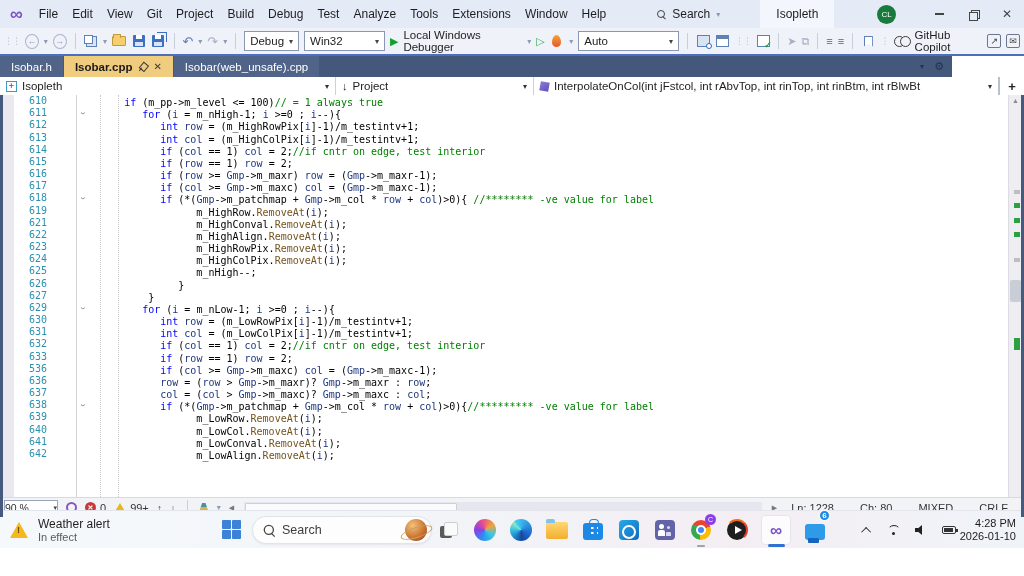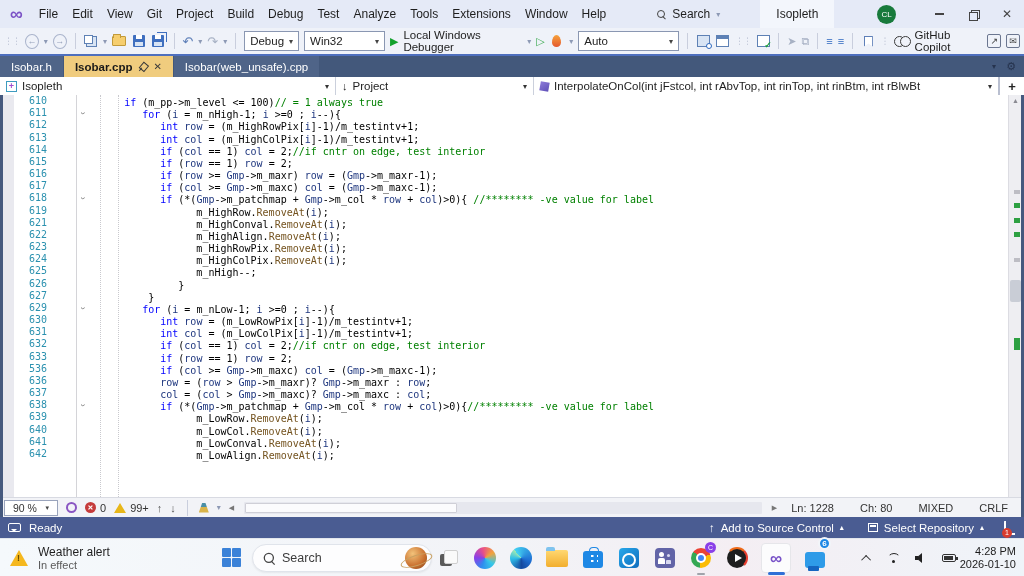--- a/index.html
+++ b/index.html
@@ -58,21 +58,21 @@
   .boxic .lensdot{position:absolute;right:-3px;bottom:-3px;width:6px;height:6px;border:1.4px solid #2E69C0;border-radius:50%;background:#fff;}
   .boxic .bar{position:absolute;left:0;top:0;width:100%;height:3px;background:#5E81B5;}
   .grayic{color:#A7B1C4;font-size:11px;}
   .blueic{color:#2E69C0;font-size:11px;}
   .bmflag{width:9px;height:11px;border:1px solid #5E7FB8;clip-path:polygon(0 0,100% 0,100% 100%,50% 72%,0 100%);background:#fff;}
   .cpl{position:relative;width:16px;height:12px;}
   .cpl::before{content:"";position:absolute;left:0;top:1px;width:9px;height:9px;border:1.4px solid #3A3A3A;border-radius:50%;}
   .cpl::after{content:"";position:absolute;left:6px;top:1px;width:9px;height:9px;border:1.4px solid #3A3A3A;border-radius:50%;background:#EFF2F9;}
   .sqic{width:15px;height:14px;border:1px solid #6B7690;border-radius:2px;display:flex;align-items:center;justify-content:center;font-size:9px;color:#3A3A3A;}
   
-  .tabstrip{position:absolute;top:56px;left:0;width:1024px;height:21px;background:#43587B;
+  .tabstrip{position:absolute;top:56px;left:0;width:952px;height:21px;background:#43587B;
     display:flex;align-items:stretch;font-size:11.5px;}
   .tab{display:flex;align-items:center;gap:6px;padding:0 11px;background:#4F6488;color:#fff;margin-right:1px;}
   .tab.active{background:#F0CC7E;color:#1a1a1a;font-weight:bold;}
   .pin{position:relative;width:9px;height:10px;transform:rotate(40deg);}
   .pin::before{content:"";position:absolute;left:2px;top:0;width:5px;height:6px;border:1.2px solid #3a3a3a;}
   .pin::after{content:"";position:absolute;left:4px;top:6px;width:1.2px;height:4px;background:#3a3a3a;}
   .tabx{font-size:10px;font-weight:normal;color:#3a3a3a;}
   .striptools{margin-left:auto;display:flex;align-items:center;gap:10px;padding-right:8px;color:#26334E;}
   
   .navbar{position:absolute;top:77px;left:0;width:1024px;height:18px;background:#fff;display:flex;
@@ -104,21 +104,21 @@
   .kw{color:#0000FF;} .cm{color:#008000;} .loc{color:#1F377F;} .fn{color:#74531F;margin-top:12px;}
   .vscroll{position:absolute;right:3px;top:0;width:13px;height:402px;background:#EEEEF2;border-left:1px solid #DCDCE2;}
   .vscroll .arr{position:absolute;top:2px;left:0;width:13px;text-align:center;font-size:7px;color:#8A8A92;}
   .mark{position:absolute;right:1px;width:6px;height:5px;}
   .mg{background:#2DA042;} .mgr{background:#BDBDC4;}
   .vthumb{position:absolute;left:1px;width:11px;height:22px;background:#C9CDD6;border-radius:2px;}
   
   .edbar{position:absolute;top:497px;left:0;width:1024px;height:20px;background:#F2F3F7;border-top:1px solid #D8DAE2;
     display:flex;align-items:center;font-size:11px;color:#333;gap:8px;padding:0 4px;}
   .zoomcombo{width:54px;height:16px;background:#fff;border:1px solid #9AA4BC;display:flex;align-items:center;
-    padding:0 8px;gap:4px;font-size:10.5px;}
+    padding:0 0;gap:4px;font-size:10.5px;}
   .healthic{width:11px;height:11px;border:2px solid #8A56C2;border-radius:50%;}
   .errdot{width:11px;height:11px;border-radius:50%;background:#C53B3B;color:#fff;font-size:7px;font-weight:bold;
     display:flex;align-items:center;justify-content:center;}
   .warntri{width:0;height:0;border-left:6px solid transparent;border-right:6px solid transparent;
     border-bottom:10px solid #E8B71A;position:relative;}
   .broom{width:10px;height:10px;background:linear-gradient(180deg,#4A8FA6 40%,#D9B44A 40%);
     clip-path:polygon(35% 0,65% 0,100% 100%,0 100%);}
   .hscroll{flex:1;height:12px;background:#E6E7EE;border-radius:1px;position:relative;margin:0 2px;}
   .hthumb{position:absolute;left:1px;top:1px;height:10px;width:41%;background:#FBFBFD;border:1px solid #CFCFD7;border-radius:1px;}
   .edstats{display:flex;gap:26px;margin:0 12px 0 6px;color:#333;}
@@ -129,21 +129,21 @@
   .bubble::after{content:"";position:absolute;left:2px;bottom:-4px;border:3px solid transparent;border-top-color:#fff;}
   .sc-item{display:flex;align-items:center;gap:6px;padding:0 8px;}
   .repoic{width:10px;height:9px;border:1.2px solid #fff;position:relative;}
   .repoic::before{content:"";position:absolute;left:1px;top:1px;right:1px;height:2px;background:#fff;}
   .bell{position:relative;width:10px;height:10px;border:1.2px solid #fff;border-radius:50% 50% 4px 4px;border-bottom:none;}
   .bell::after{content:"";position:absolute;left:-2px;bottom:-1px;width:12px;height:1.4px;background:#fff;}
   .badge-red{position:absolute;right:-6px;bottom:-4px;width:10px;height:10px;border-radius:50%;background:#D83B2D;
     color:#fff;font-size:7px;display:flex;align-items:center;justify-content:center;}
   .caret-up{font-size:8px;}
   
-  .taskbar{position:absolute;top:538px;left:0;width:1024px;height:38px;
+  .taskbar{position:absolute;top:510px;left:0;width:1024px;height:38px;
     background:linear-gradient(90deg,#F5F9FC,#F2F3F7 50%,#F4EEF3 72%,#EFF4F9);border-top:1px solid #E2E6EC;}
   .weather{position:absolute;left:10px;top:0;height:38px;display:flex;align-items:center;gap:10px;}
   .wtri{width:0;height:0;border-left:9px solid transparent;border-right:9px solid transparent;
     border-bottom:16px solid #F5B81F;position:relative;}
   .wtri::after{content:"!";position:absolute;left:-2px;top:3px;font-size:9px;font-weight:bold;color:#6A4E00;}
   .wtitle{font-size:12px;color:#1f1f1f;}
   .wsub{font-size:11px;color:#5A5A5A;}
   .startbtn{position:absolute;left:222px;top:9px;width:20px;height:20px;display:grid;
     grid-template-columns:9px 9px;grid-template-rows:9px 9px;gap:1px;}
   .startbtn span{background:#3B82D8;border-radius:1px;}

